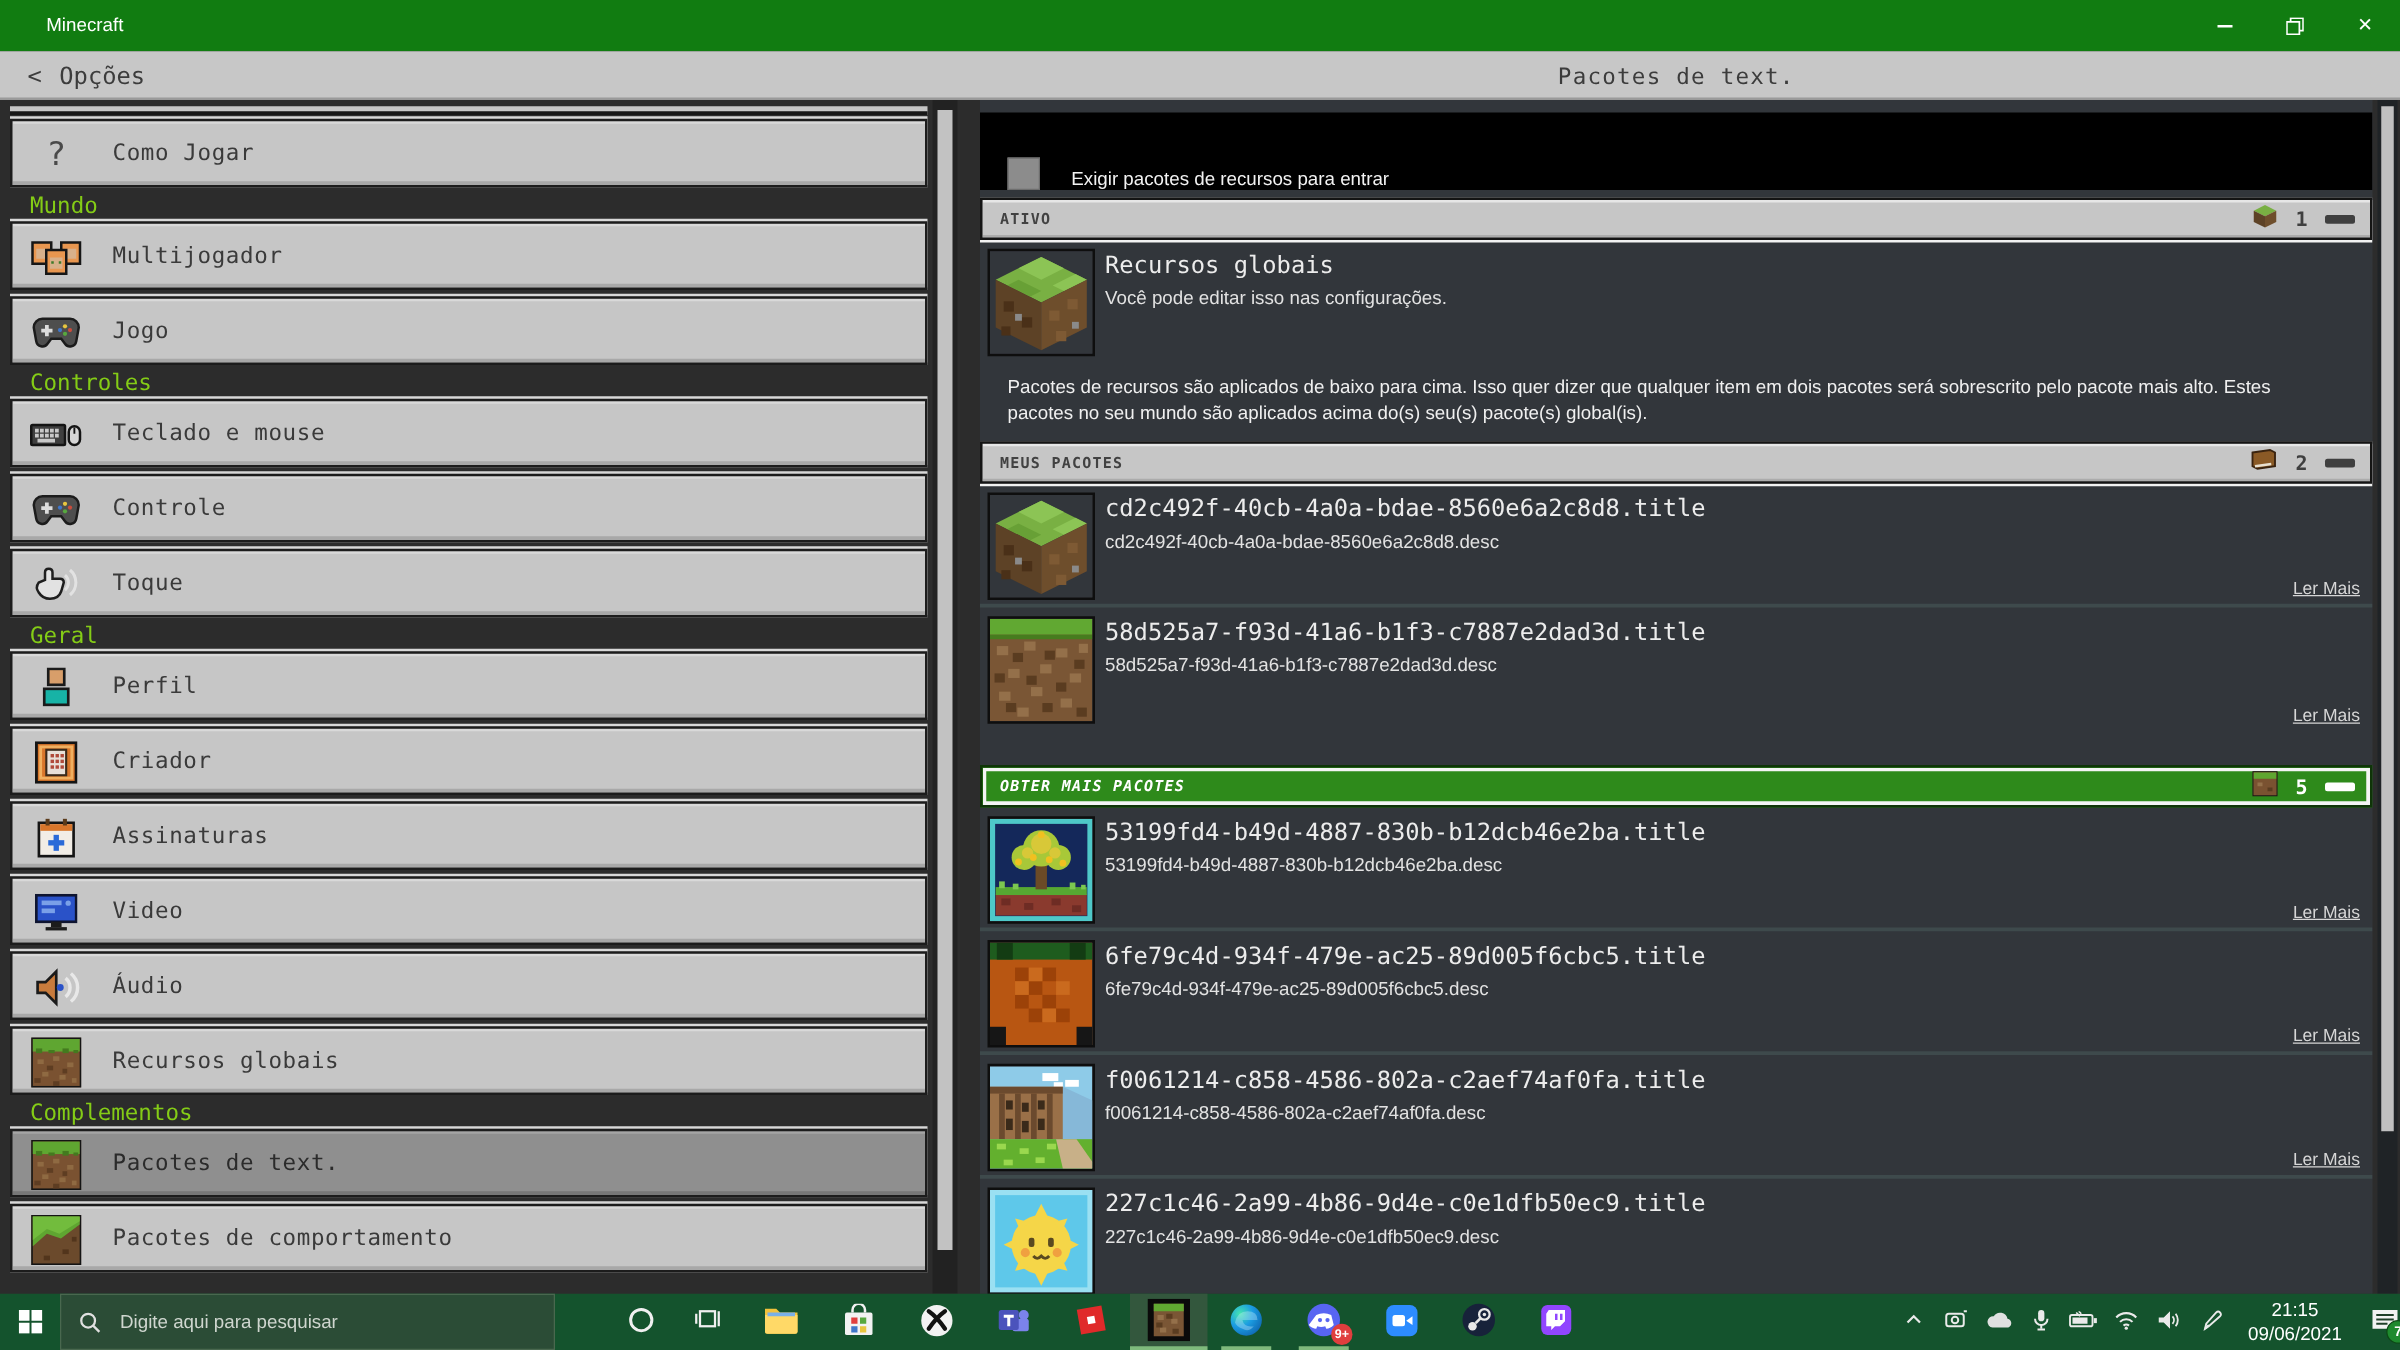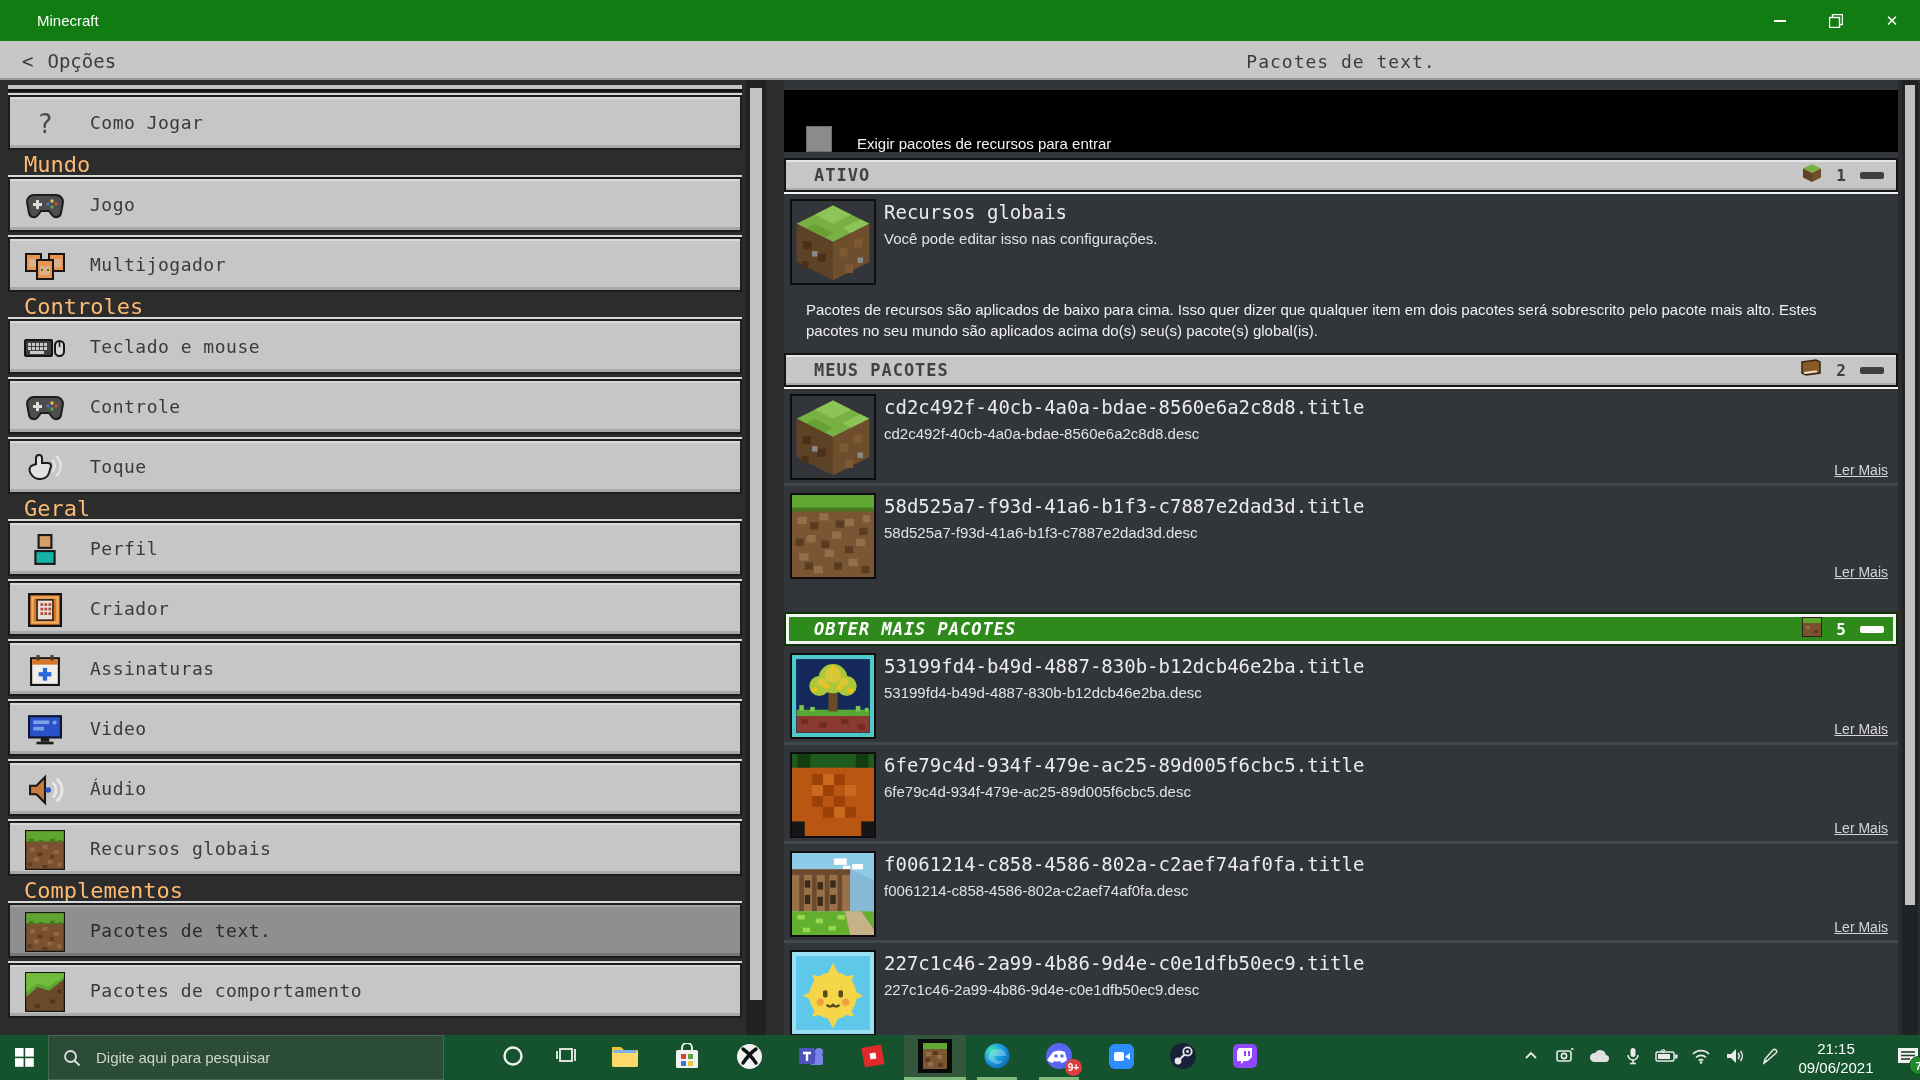--- a/index.html
+++ b/index.html
@@ -24,21 +24,21 @@
   #back-btn{position:absolute;left:16px;top:8px;display:flex;align-items:center;gap:14px;
             color:#3c3c3c;font-size:19px;cursor:pointer;background:none;border:none;}
   #nav-title{position:absolute;left:784px;top:10px;width:1114px;text-align:center;
              color:#3c3c3c;font-size:18px;letter-spacing:1px;}
 
   
   #sidebar{position:absolute;left:0;top:80px;width:784px;height:955px;background:#2c2c2c;overflow:hidden;}
   #side-sliver{position:absolute;left:8px;top:5px;width:734px;height:7px;background:#c6c6c6;
                border-bottom:3px solid #161616;}
   #side-list{position:absolute;left:8px;top:15px;width:734px;}
-  .side-label{height:20px;margin:3px 0 2px 0;color:#fdba74;font-size:22px;line-height:20px;padding-left:16px;}
+  .side-label{height:20px;margin:3px 0 2px 0;color:#84cc16;font-size:18px;line-height:20px;padding-left:16px;}
   .side-btn{position:relative;width:734px;height:55px;margin-bottom:5px;background:#c6c6c6;
             border:2px solid #1c1c1c;box-shadow:0 -2px 0 #d8d8d8, inset 0 -3px 0 #a8a8a8, inset 0 2px 0 #d9d9d9;
             display:flex;align-items:center;cursor:pointer;padding:0;text-align:left;}
   .side-btn.selected{background:#8f8f8f;box-shadow:0 -2px 0 #d8d8d8, inset 0 -3px 0 #777, inset 0 2px 0 #a5a5a5;}
   .side-btn .s-icon{position:absolute;left:14px;top:6px;width:42px;height:42px;
                     display:flex;align-items:center;justify-content:center;}
   .side-btn .s-label{margin-left:80px;font-size:18px;color:#3a3a3a;letter-spacing:0.5px;}
   .side-btn.selected .s-label{color:#2b2b2b;}
   .q-glyph{font-size:26px;color:#4a4a4a;font-family:"DejaVu Sans Mono",monospace;}
   #side-scrollbar{position:absolute;left:746px;top:0;width:20px;height:955px;background:#222;}
@@ -46,21 +46,21 @@
 
   
   #panel{position:absolute;left:784px;top:80px;width:1114px;height:955px;background:#32363b;overflow:hidden;}
   #band-checkbox{margin-top:10px;height:62px;background:#000;display:flex;align-items:flex-end;cursor:pointer;}
   #require-checkbox{width:26px;height:26px;background:#8c8c8c;border:1px solid #6e6e6e;margin-left:22px;}
   #band-checkbox .cb-label{color:#f2f2f2;font-size:15px;margin-left:25px;}
 
   .sec-bar{height:34px;background:#c6c6c6;border:2px solid #141414;
            box-shadow:0 2px 0 #f2f2f2, inset 0 2px 0 #e6e6e6, inset 0 -2px 0 #ababab;
            display:flex;align-items:center;cursor:pointer;position:relative;}
-  .sec-bar .bar-title{font-size:17px;font-weight:bold;color:#424242;margin-left:28px;letter-spacing:1px;}
+  .sec-bar .bar-title{font-size:12px;font-weight:bold;color:#424242;margin-left:14px;letter-spacing:1px;}
   .sec-bar .bar-right{position:absolute;right:12px;top:0;height:30px;display:flex;align-items:center;gap:14px;}
   .sec-bar .bar-count{font-size:16px;font-weight:bold;color:#3f3f3f;}
   .sec-bar .bar-minus{width:24px;height:7px;background:#3f3f3f;border-radius:2px;}
   .sec-bar.green{background:#2e8a1b;border:2px solid #0f3408;
                  box-shadow:inset 0 0 0 3px #f4f4f4;}
   .sec-bar.green .bar-title{color:#ffffff;font-style:italic;}
   .sec-bar.green .bar-count{color:#fff;}
   .sec-bar.green .bar-minus{background:#fff;}
   #sec0 .sec-bar{margin-top:6px;}
   #secRest .sec-bar{margin-top:12px;}
@@ -146,46 +146,46 @@
     <div id="side-list">
         <button class="side-btn">
           <span class="s-icon">
             <span class="q-glyph">?</span>
           </span>
           <span class="s-label mono">Como Jogar</span>
         </button>
         <div class="side-label mono">Mundo</div>
         <button class="side-btn">
           <span class="s-icon">
-            <svg width="40" height="30" viewBox="0 0 40 28">
-              <path d="M9 3 h22 a7 7 0 0 1 7 7 l-2 11 a5 5 0 0 1 -9 2 l-3 -4 h-8 l-3 4 a5 5 0 0 1 -9 -2 l-2 -11 a7 7 0 0 1 7 -7z" fill="#4e4e4e" stroke="#1c1c1c" stroke-width="2"></path>
-              <rect x="8" y="11" width="9" height="3" fill="#dcdcdc"></rect>
-              <rect x="11" y="8" width="3" height="9" fill="#dcdcdc"></rect>
-              <circle cx="27" cy="9" r="1.7" fill="#e8c63f"></circle>
-              <circle cx="31" cy="12" r="1.7" fill="#c94c3c"></circle>
-              <circle cx="23" cy="12" r="1.7" fill="#3f76c9"></circle>
-              <circle cx="27" cy="15" r="1.7" fill="#57a83f"></circle>
-            </svg>
-          </span>
-          <span class="s-label mono">Jogo</span>
-        </button>
-        <button class="side-btn">
-          <span class="s-icon">
             <svg width="42" height="34" viewBox="0 0 42 34">
               <rect x="2" y="5" width="15" height="17" fill="#e8964f" stroke="#161616" stroke-width="2"></rect>
               <rect x="5" y="10" width="9" height="8" fill="#d8b08a"></rect>
               <rect x="25" y="5" width="15" height="17" fill="#e8964f" stroke="#161616" stroke-width="2"></rect>
               <rect x="28" y="10" width="9" height="8" fill="#d8b08a"></rect>
               <rect x="13" y="11" width="16" height="19" fill="#e8964f" stroke="#161616" stroke-width="2"></rect>
               <rect x="16" y="17" width="10" height="9" fill="#d8b08a"></rect>
               <rect x="17" y="20" width="2" height="2" fill="#3f7a2a"></rect>
               <rect x="23" y="20" width="2" height="2" fill="#3f7a2a"></rect>
             </svg>
           </span>
           <span class="s-label mono">Multijogador</span>
+        </button>
+        <button class="side-btn">
+          <span class="s-icon">
+            <svg width="40" height="30" viewBox="0 0 40 28">
+              <path d="M9 3 h22 a7 7 0 0 1 7 7 l-2 11 a5 5 0 0 1 -9 2 l-3 -4 h-8 l-3 4 a5 5 0 0 1 -9 -2 l-2 -11 a7 7 0 0 1 7 -7z" fill="#4e4e4e" stroke="#1c1c1c" stroke-width="2"></path>
+              <rect x="8" y="11" width="9" height="3" fill="#dcdcdc"></rect>
+              <rect x="11" y="8" width="3" height="9" fill="#dcdcdc"></rect>
+              <circle cx="27" cy="9" r="1.7" fill="#e8c63f"></circle>
+              <circle cx="31" cy="12" r="1.7" fill="#c94c3c"></circle>
+              <circle cx="23" cy="12" r="1.7" fill="#3f76c9"></circle>
+              <circle cx="27" cy="15" r="1.7" fill="#57a83f"></circle>
+            </svg>
+          </span>
+          <span class="s-label mono">Jogo</span>
         </button>
         <div class="side-label mono">Controles</div>
         <button class="side-btn">
           <span class="s-icon">
             <svg width="42" height="30" viewBox="0 0 42 30">
               <rect x="1" y="7" width="27" height="16" rx="1" fill="#3f3f3f" stroke="#141414" stroke-width="2"></rect>
               <g fill="#c9c9c9">
                 <rect x="4" y="10" width="3" height="3"></rect>
                 <rect x="8" y="10" width="3" height="3"></rect>
                 <rect x="12" y="10" width="3" height="3"></rect>

